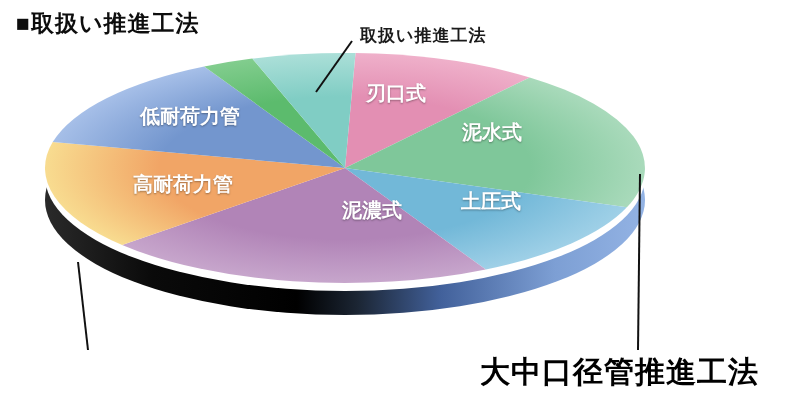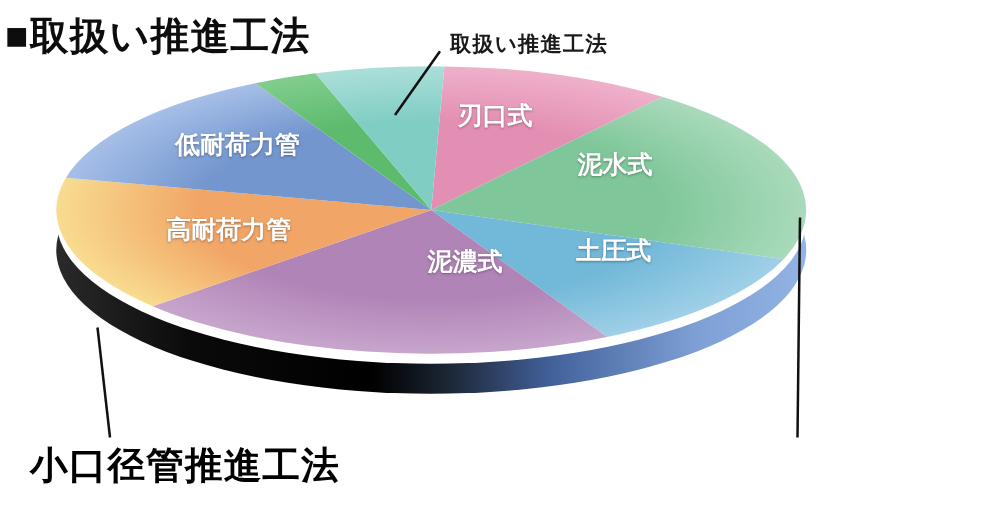--- a/index.html
+++ b/index.html
@@ -2,22 +2,22 @@
 <html><head>
 <meta charset="utf-8">
 <style>
   html,body{margin:0;padding:0;background:#fff;}
   .stage{
     position:relative;width:800px;height:412px;background:#ffffff;overflow:hidden;
     font-family:"Liberation Sans","DejaVu Sans",sans-serif;
   }
   .stage svg{position:absolute;left:0;top:0;}
   .page-title{
-    position:absolute;left:4px;top:8px;
-    font-size:31px;font-weight:800;color:#0d0d0d;letter-spacing:1px;
+    position:absolute;left:16px;top:8px;
+    font-size:23px;font-weight:800;color:#0d0d0d;letter-spacing:1px;
   }
   .callout-steel{
     position:absolute;left:360px;top:24px;
     font-size:17px;font-weight:bold;color:#1a1a1a;letter-spacing:1px;
   }
   .callout-bottom{
     position:absolute;top:352px;
     font-size:30px;font-weight:900;color:#000;letter-spacing:1px;white-space:nowrap;
   }
   .callout-small{left:24px;}
@@ -102,16 +102,16 @@
       <text x="190" y="116" text-anchor="middle" dominant-baseline="central" class="slice-label">低耐荷力管</text>
       <path d="M 352 41 L 316 92" stroke="#111" stroke-width="2" fill="none"></path>
       <path d="M 88 350 L 78 262" stroke="#111" stroke-width="2" fill="none"></path>
       <path d="M 638 350 L 640 174" stroke="#111" stroke-width="2" fill="none"></path>
     </svg>
 
   <div class="page-title">■取扱い推進工法</div>
 
   <div class="callout-steel">取扱い推進工法</div>
 
-  <div class="callout-bottom callout-small">小口径管推進工法</div>
 
+  <div class="callout-bottom callout-large">大中口径管推進工法</div>
 
 </div>
 
 </body></html>

